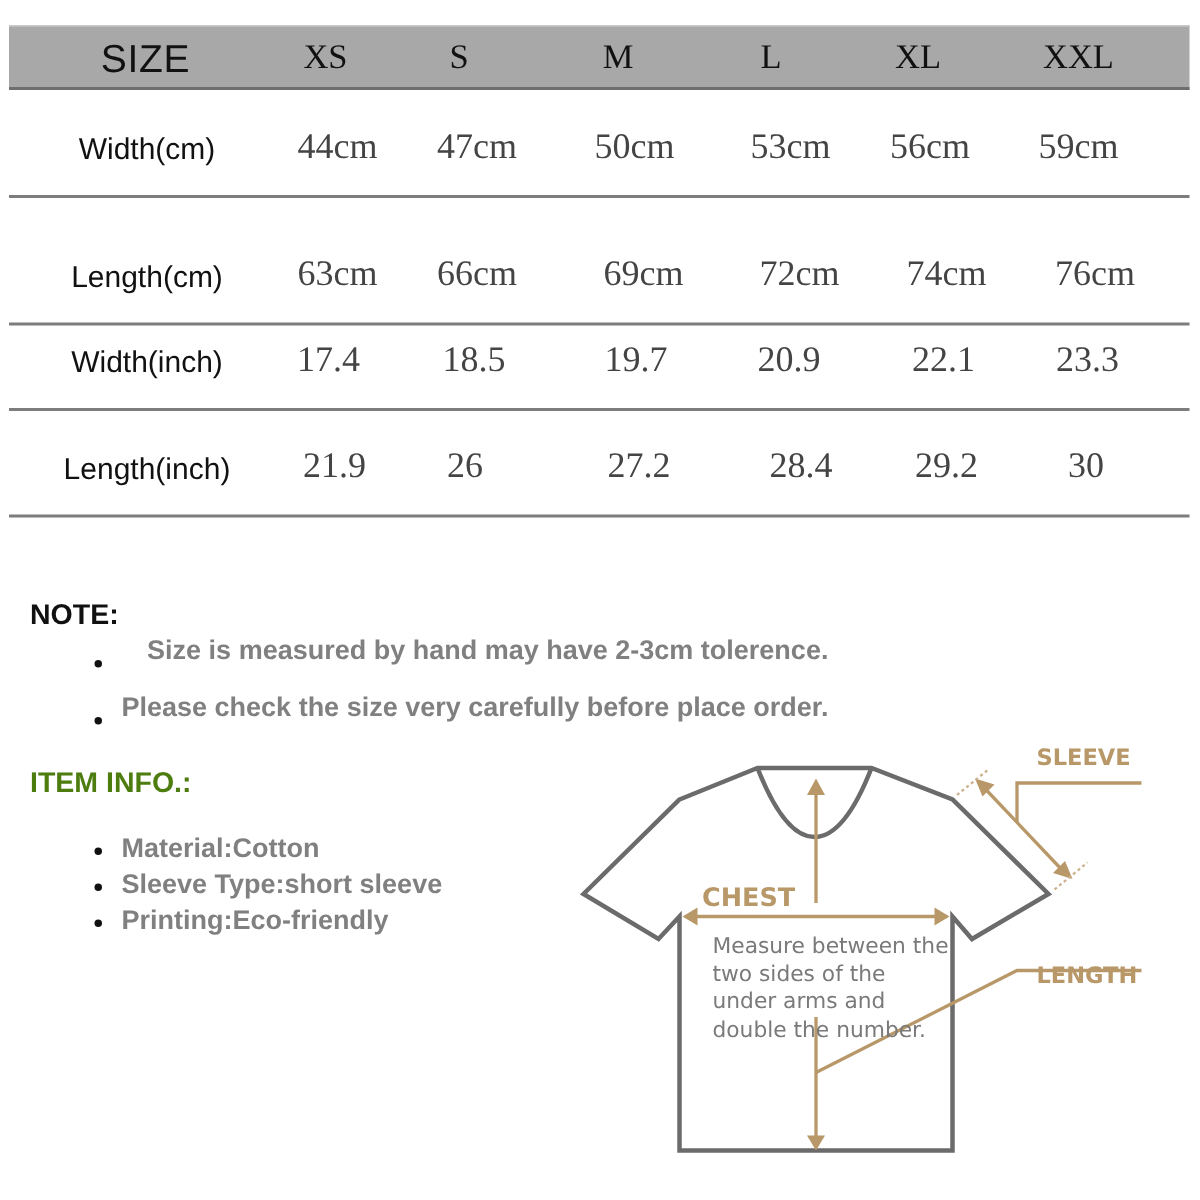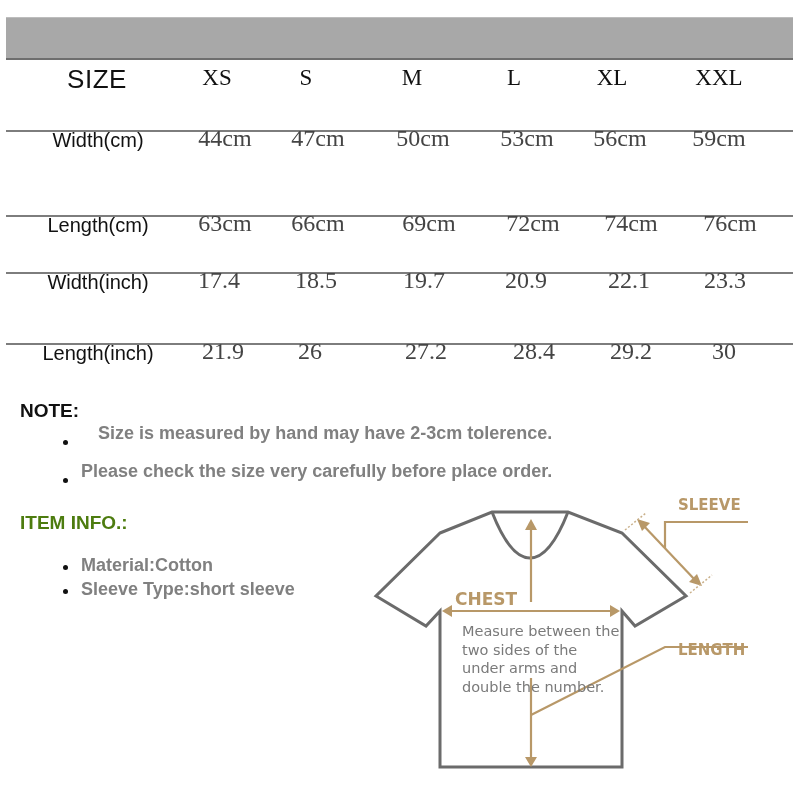--- a/index.html
+++ b/index.html
@@ -1,34 +1,34 @@
 <!DOCTYPE html>
 <html><head>
 <meta charset="utf-8">
 <style>
   html, body { margin:0; padding:0; background:#ffffff; }
   body { width:800px; height:800px; position:relative; overflow:hidden; font-family:"Liberation Sans", sans-serif; }
   .size-table { position:absolute; left:6px; top:17px; width:787px; }
   .hdr { position:absolute; left:0; top:0; width:787px; height:43px; background:#a8a8a8; border-bottom:2px solid #6e6e6e; border-top:1px solid #bdbdbd; box-sizing:border-box; }
-  .cell { position:absolute; transform:translateX(-50%); white-space:nowrap;margin-top:40px; }
+  .cell { position:absolute; transform:translateX(-50%); white-space:nowrap; }
   .hdr .cell { top:7px; font-family:"Liberation Serif", serif; font-size:23px; color:#111; }
   .hdr .cell.first { font-family:"Liberation Sans", sans-serif; font-size:26px; font-weight:normal; top:6px; color:#111; letter-spacing:0.5px; }
   .row { position:absolute; left:0; width:787px; height:71px; border-bottom:2px solid #7d7d7d; box-sizing:border-box; }
   .row .cell { top:24px; font-family:"Liberation Serif", serif; font-size:24px; color:#444; }
   .row .cell.first { font-family:"Liberation Sans", sans-serif; font-size:20px; color:#111; top:28px; }
   .note-title { position:absolute; left:20px; top:400px; font-weight:bold; font-size:19px; color:#111; }
   .bullets { position:absolute; list-style:none; margin:0; padding:0; }
   .bullets li { position:relative; padding-left:18px; font-weight:bold; color:#808080; white-space:nowrap; }
   .bullets li .dot { position:absolute; left:0; top:50%; width:5px; height:5px; margin-top:-1px; background:#111; border-radius:50%; }
   .note-list { left:63px; top:422px; font-size:18px; }
   .note-list li { height:38px; line-height:22px;text-align:right; }
   .info-title { position:absolute; left:20px; top:512px; font-weight:bold; font-size:19px; color:#4d7c0f; }
   .info-list { left:63px; top:554px; font-size:18px; }
   .info-list li { height:24px; line-height:22px; }
-  .diagram { position:absolute; left:360px; top:480px; width:420px; height:320px; }
+  .diagram { position:absolute; left:373px; top:480px; width:420px; height:320px; }
   .diagram svg { position:absolute; left:0; top:0; }
   .d-label { position:absolute; font-family:"DejaVu Sans", sans-serif; color:#b89868; font-weight:bold; white-space:nowrap; }
   .lbl-sleeve { left:318px; top:16px; font-size:15px; }
   .lbl-chest { left:95px; top:109px; font-size:17px; }
   .lbl-length { left:318px; top:161px; font-size:15px; }
   .measure-text { position:absolute; left:102px; top:142px; width:160px; font-family:"DejaVu Sans", sans-serif; font-size:14.5px; line-height:18.5px; color:#7a7a7a; }
 </style>
 </head>
 <body>
 
@@ -87,20 +87,21 @@
 <div class="note-title">NOTE:</div>
 <ul class="bullets note-list">
   <li><span class="dot"></span><span>Size is measured by hand may have 2-3cm tolerence.</span></li>
   <li><span class="dot"></span><span>Please check the size very carefully before place order.</span></li>
 </ul>
 
 <div class="info-title">ITEM INFO.:</div>
 <ul class="bullets info-list">
   <li><span class="dot"></span><span>Material:Cotton</span></li>
   <li><span class="dot"></span><span>Sleeve Type:short sleeve</span></li>
+  <li><span class="dot"></span><span>Printing:Eco-friendly</span></li>
 </ul>
 
 <div class="diagram">
   <svg width="420" height="320" viewBox="0 0 420 320">
 
     <g fill="none" stroke="#6b6b6b" stroke-width="3" stroke-linejoin="miter">
       <path d="M80 53 L132 32 L208 32 L262 53 L326 116 L275 146 L262 131 L262 287 L80 287 L80 131 L66 146 L16 116 Z"></path>
       <path d="M132 32 Q150 78 170 78 Q190 78 208 32"></path>
     </g>
 

